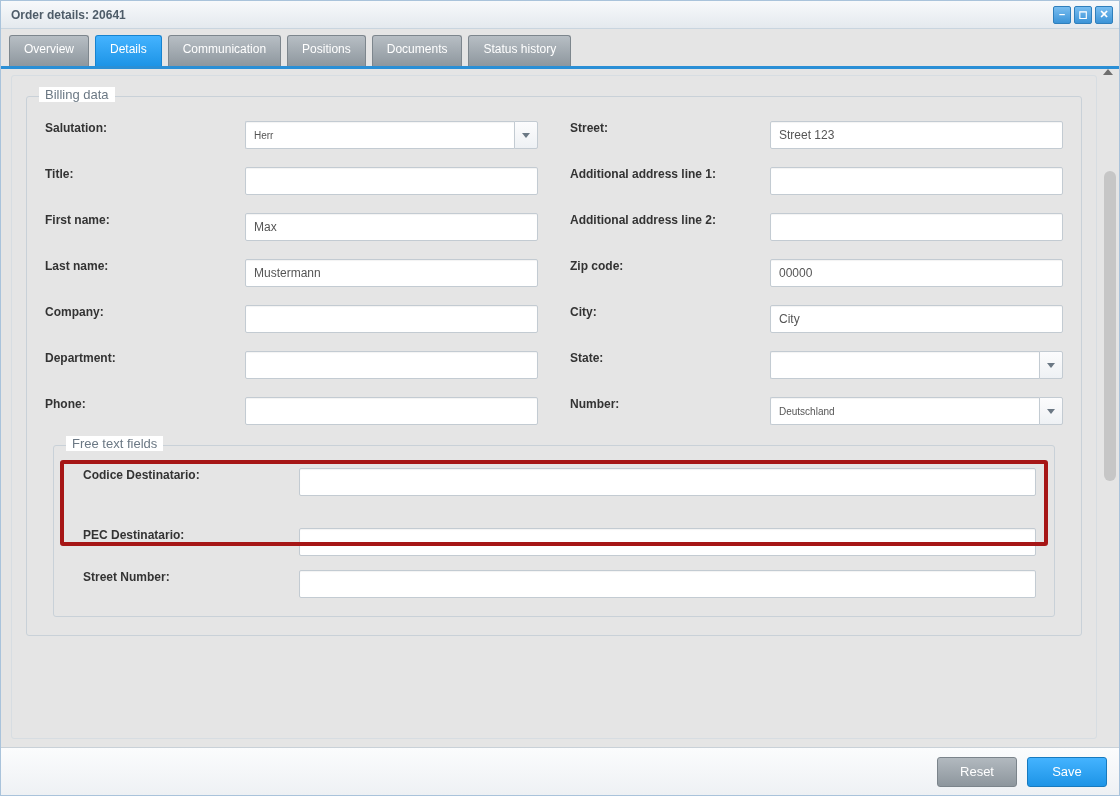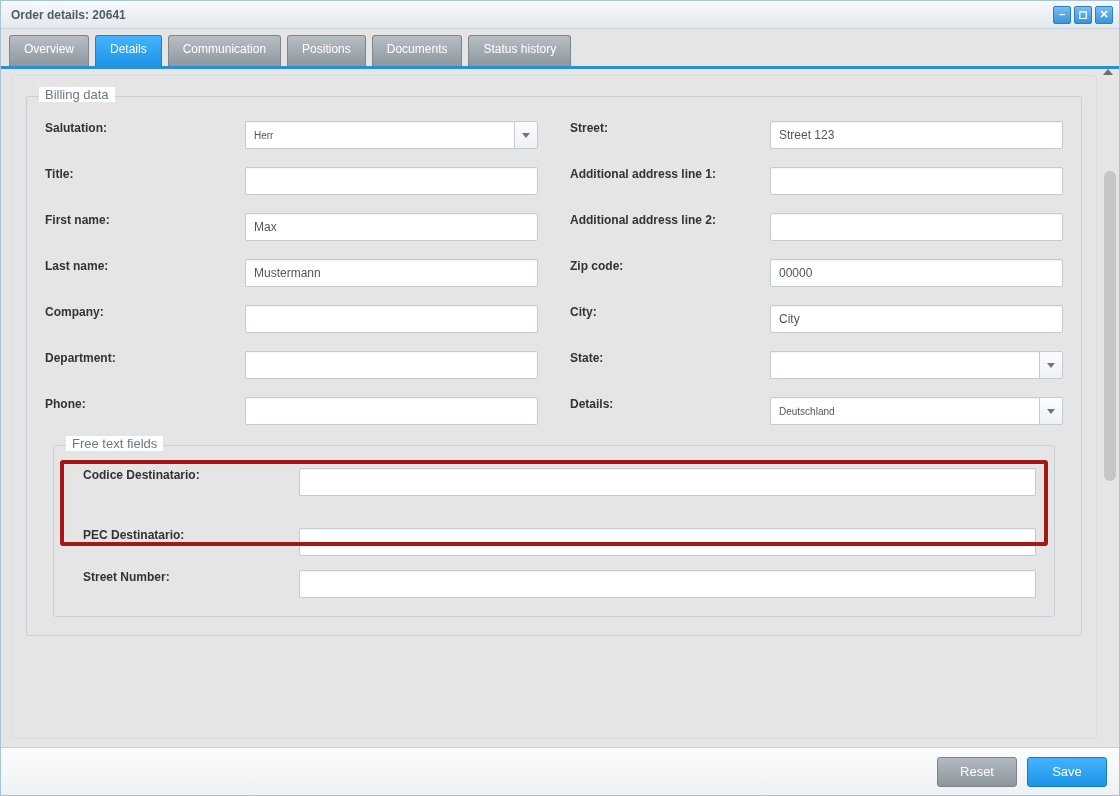--- a/index.html
+++ b/index.html
@@ -353,21 +353,21 @@
               <span class="form-label">State:</span>
               <div class="combo">
                 <input class="combo-input" value="" style="">
                 <div class="combo-trigger">
                     <div class="caret"></div>
                   </div>
               </div>
             </div>
 
             <div class="form-row">
-              <span class="form-label">Details:</span>
+              <span class="form-label">Number:</span>
               <div class="combo">
                 <input class="combo-input" value="Deutschland" style="">
                 <div class="combo-trigger">
                     <div class="caret"></div>
                   </div>
               </div>
             </div>
 
           </div>
         </div>

